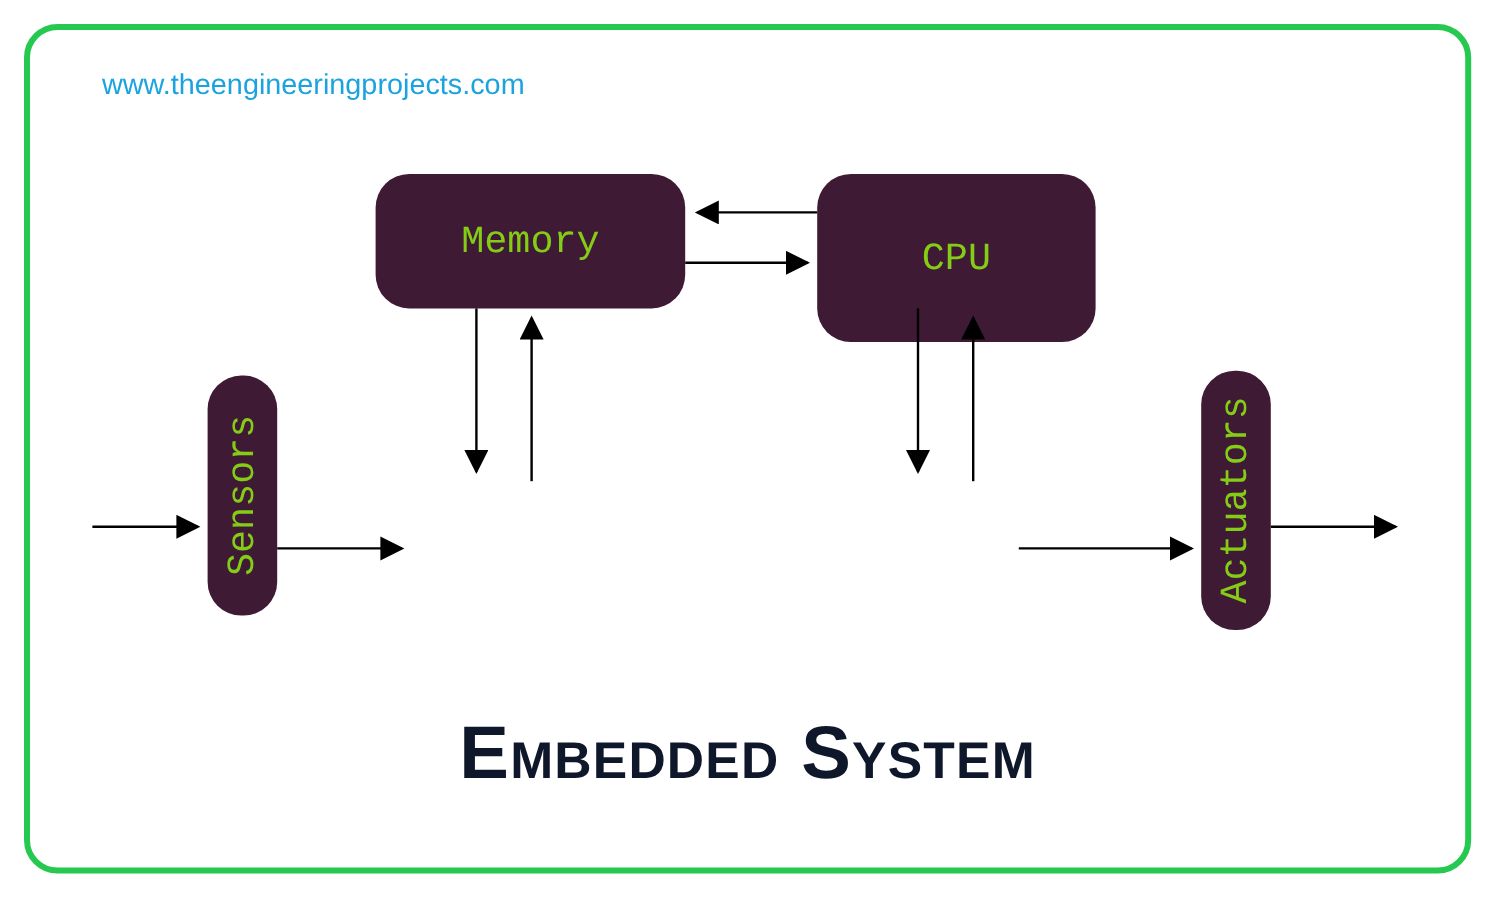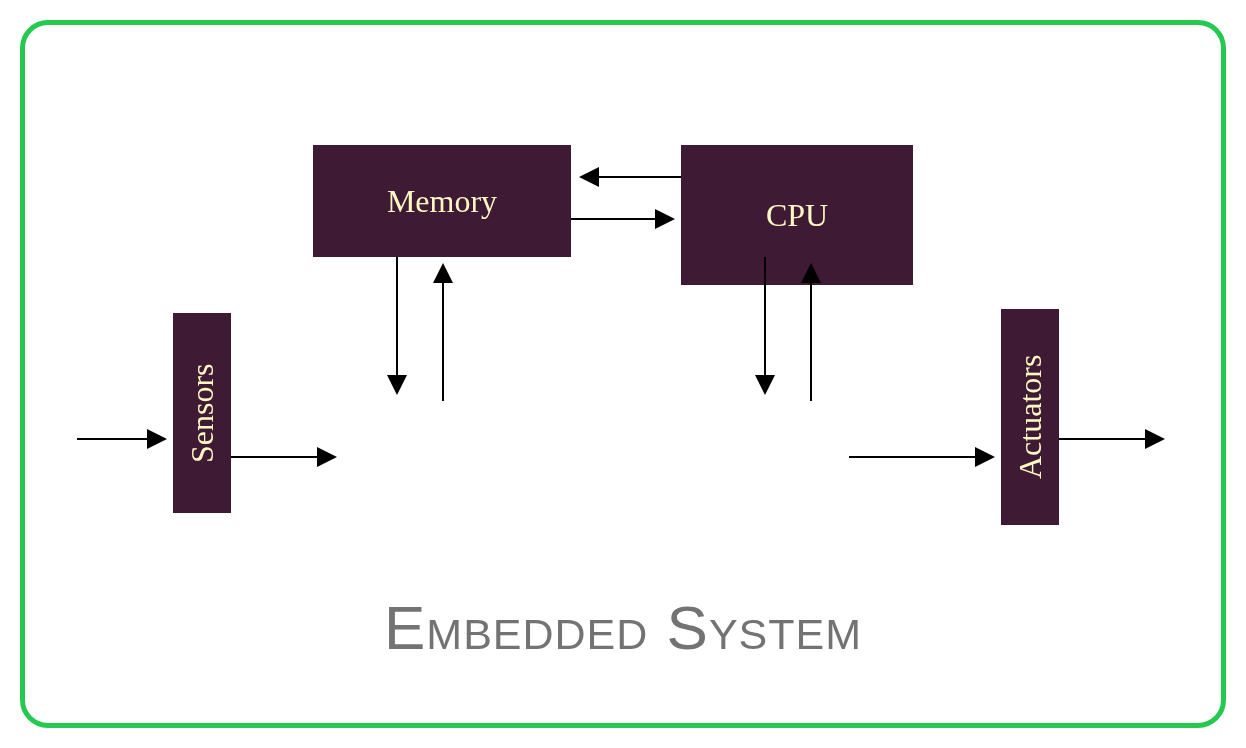--- a/index.html
+++ b/index.html
@@ -31,57 +31,59 @@
     .diagram-container {
       position: absolute;
       left: 0;
       top: 0;
       width: 100%;
       height: 100%;
     }
     .block {
       position: absolute;
       background: #3e1a35;
-      color: #fef9c3;
+      color: #84cc16;
       display: flex;
       align-items: center;
       justify-content: center;
       font-size: 32px;
-      font-family: Liberation Serif, serif;
+      font-family: Liberation Mono, monospace;
+      border-radius: 28px;
     }
     .block.vertical {
       writing-mode: vertical-rl;
       transform: rotate(180deg);
     }
     .title {
       position: absolute;
       left: 0;
       bottom: 60px;
       width: 100%;
       text-align: center;
-      color: #737373;
+      color: #0f172a;
       font-size: 62px;
-      font-weight: normal;
+      font-weight: bold;
       font-variant: small-caps;
       font-family: Arial, sans-serif;
       letter-spacing: 1px;
     }
     svg.arrow-layer {
       position: absolute;
       left: 0;
       top: 0;
       width: 1206px;
       height: 708px;
       pointer-events: none;
     }
   </style>
 </head>
 <body>
 
 <div class="frame">
+  <div class="watermark">www.theengineeringprojects.com</div>
 
   <div class="diagram-container">
     <div class="block" id="blk-memory" style="left: 288px; top: 120px; width: 258px; height: 112px;">
       <span>Memory</span>
     </div>
     <div class="block" id="blk-cpu" style="left: 656px; top: 120px; width: 232px; height: 140px;">
       <span>CPU</span>
     </div>
     <div class="block vertical" id="blk-sensors" style="left: 148px; top: 288px; width: 58px; height: 200px;">
       <span>Sensors</span>

